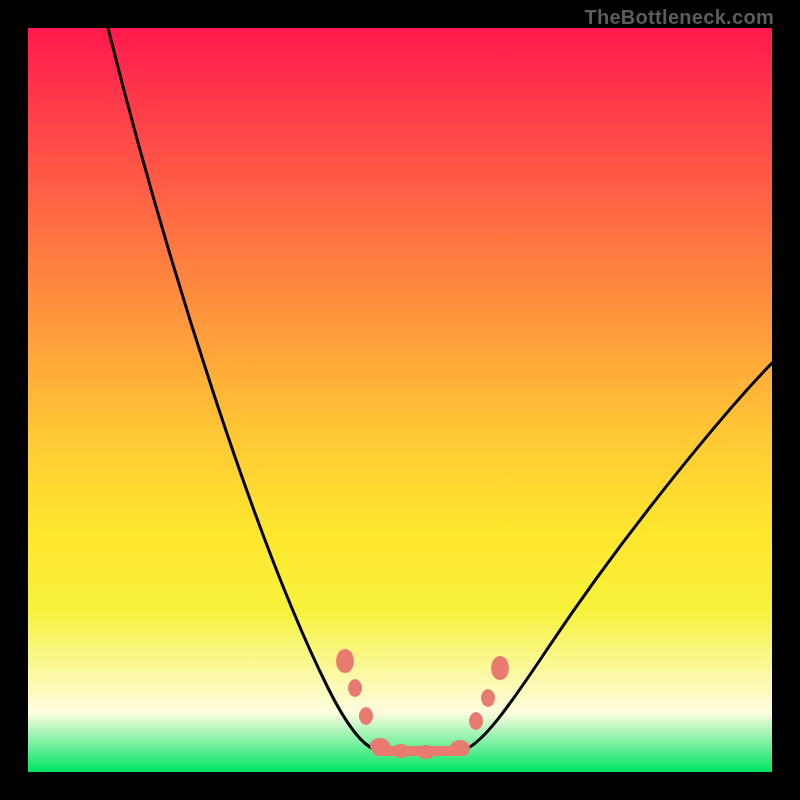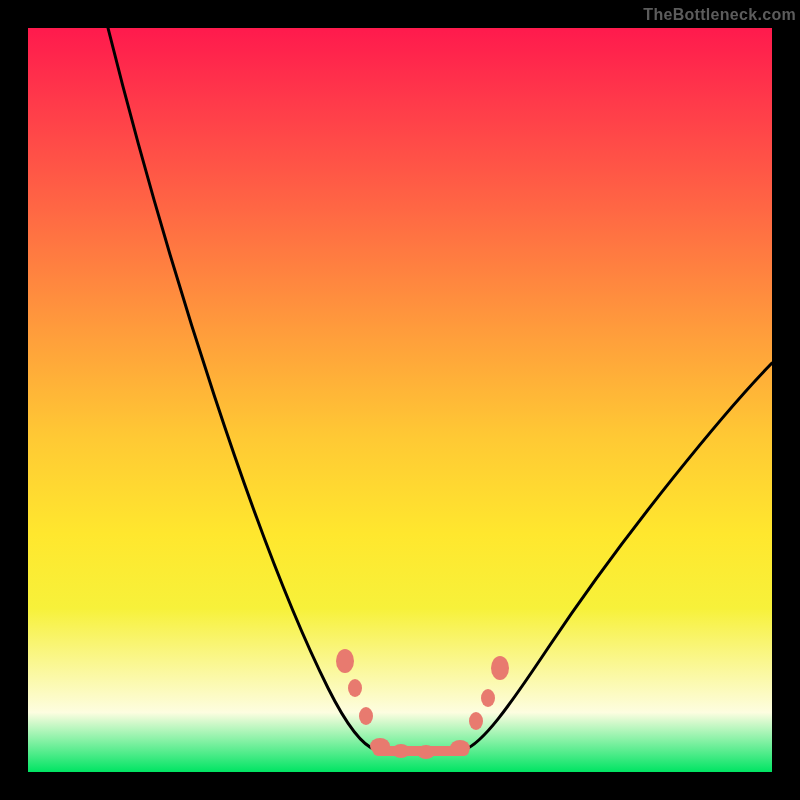--- a/index.html
+++ b/index.html
@@ -24,23 +24,23 @@
       #ffc934 55%,
       #ffe72e 68%,
       #f7f13a 78%,
       #fdfde0 92%,
       #00e463 100%
     );
   }
   .attribution {
     position: absolute;
     top: 6px;
-    right: 4px;
+    right: 26px;
     font-family: Arial, Helvetica, sans-serif;
-    font-size: 16px;
+    font-size: 20px;
     font-weight: bold;
     color: #5c5c5c;
     letter-spacing: 0.3px;
   }
   svg.curve {
     position: absolute;
     left: 0; top: 0;
     width: 744px;
     height: 744px;
     overflow: visible;

